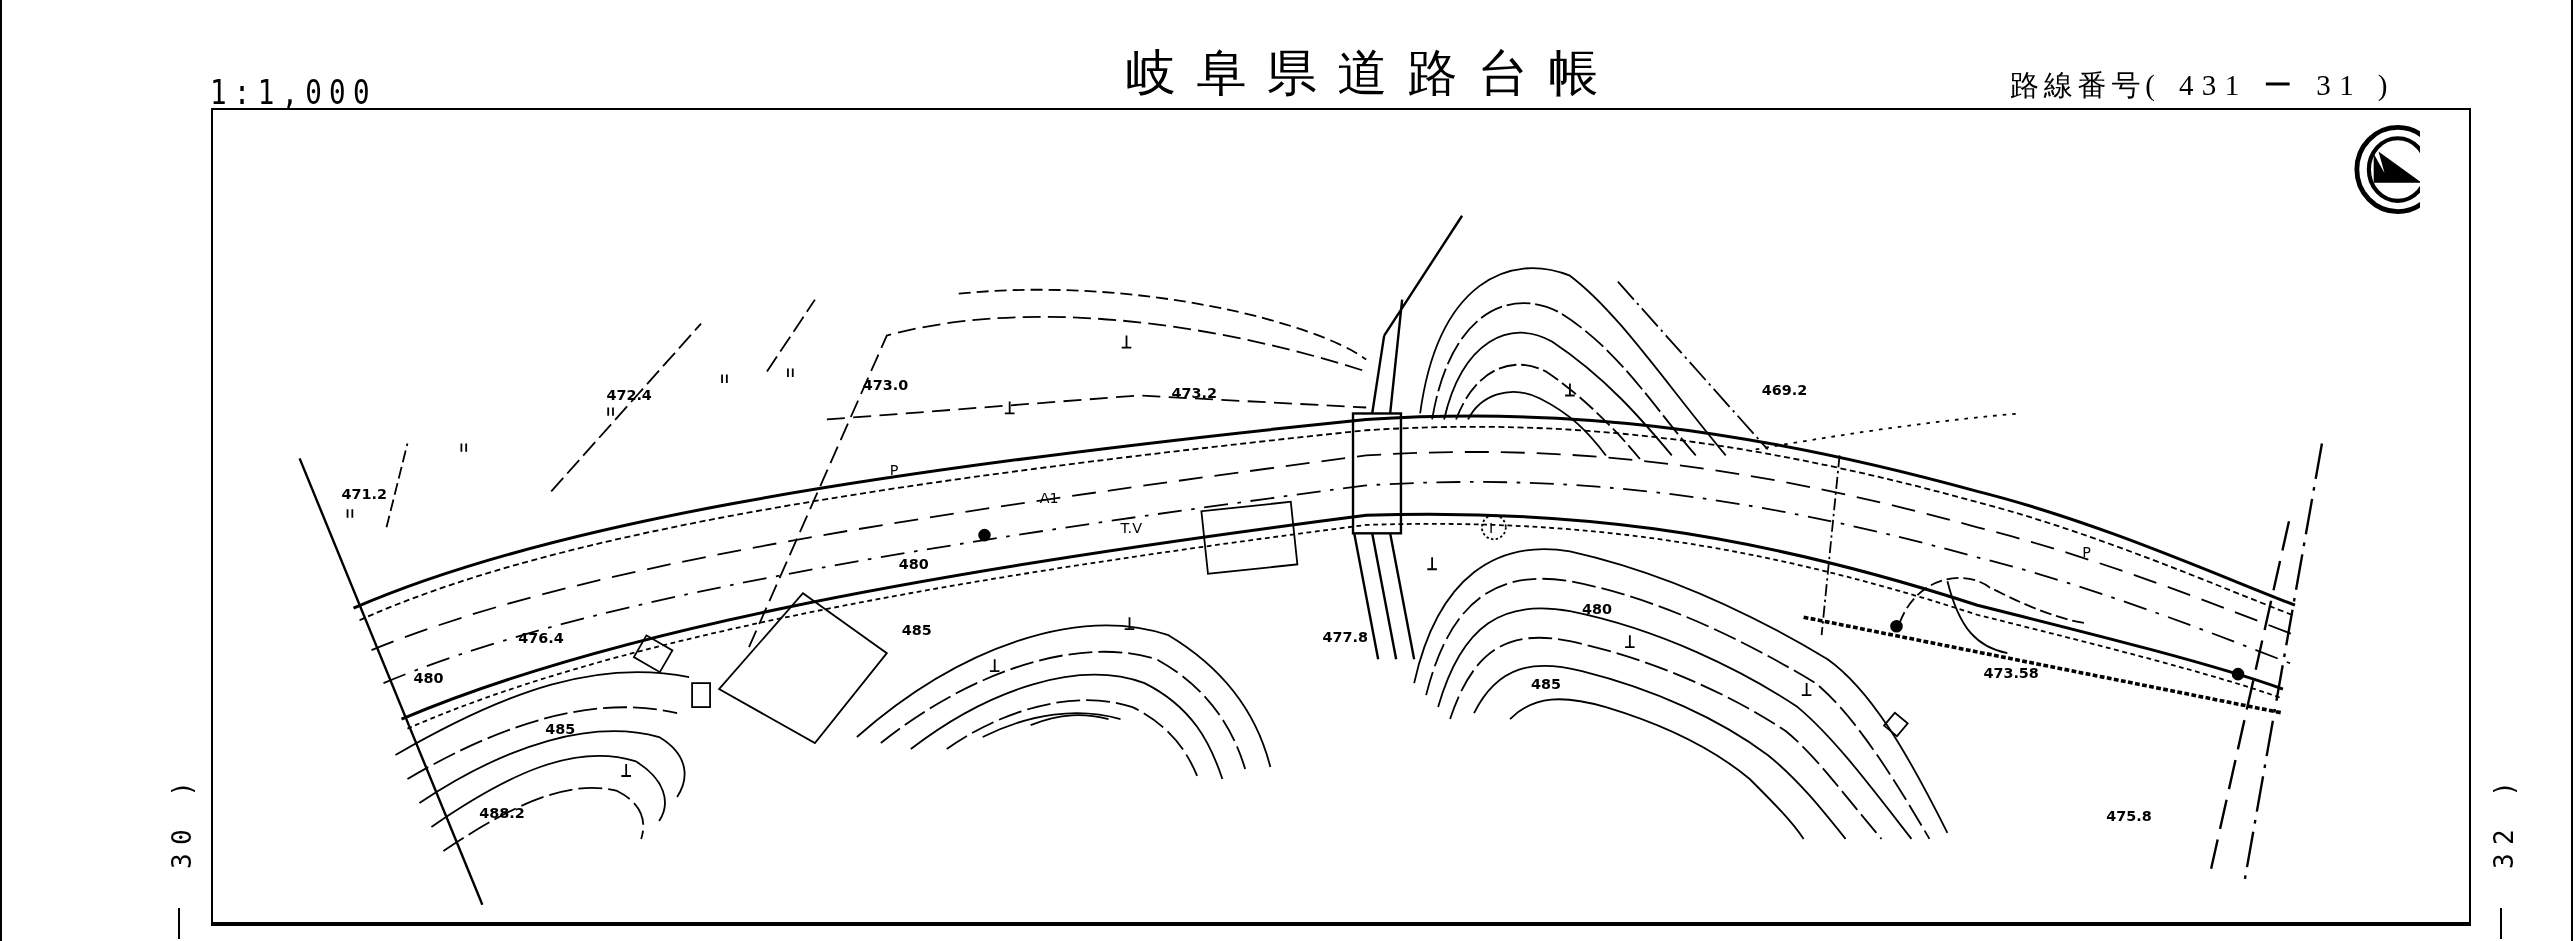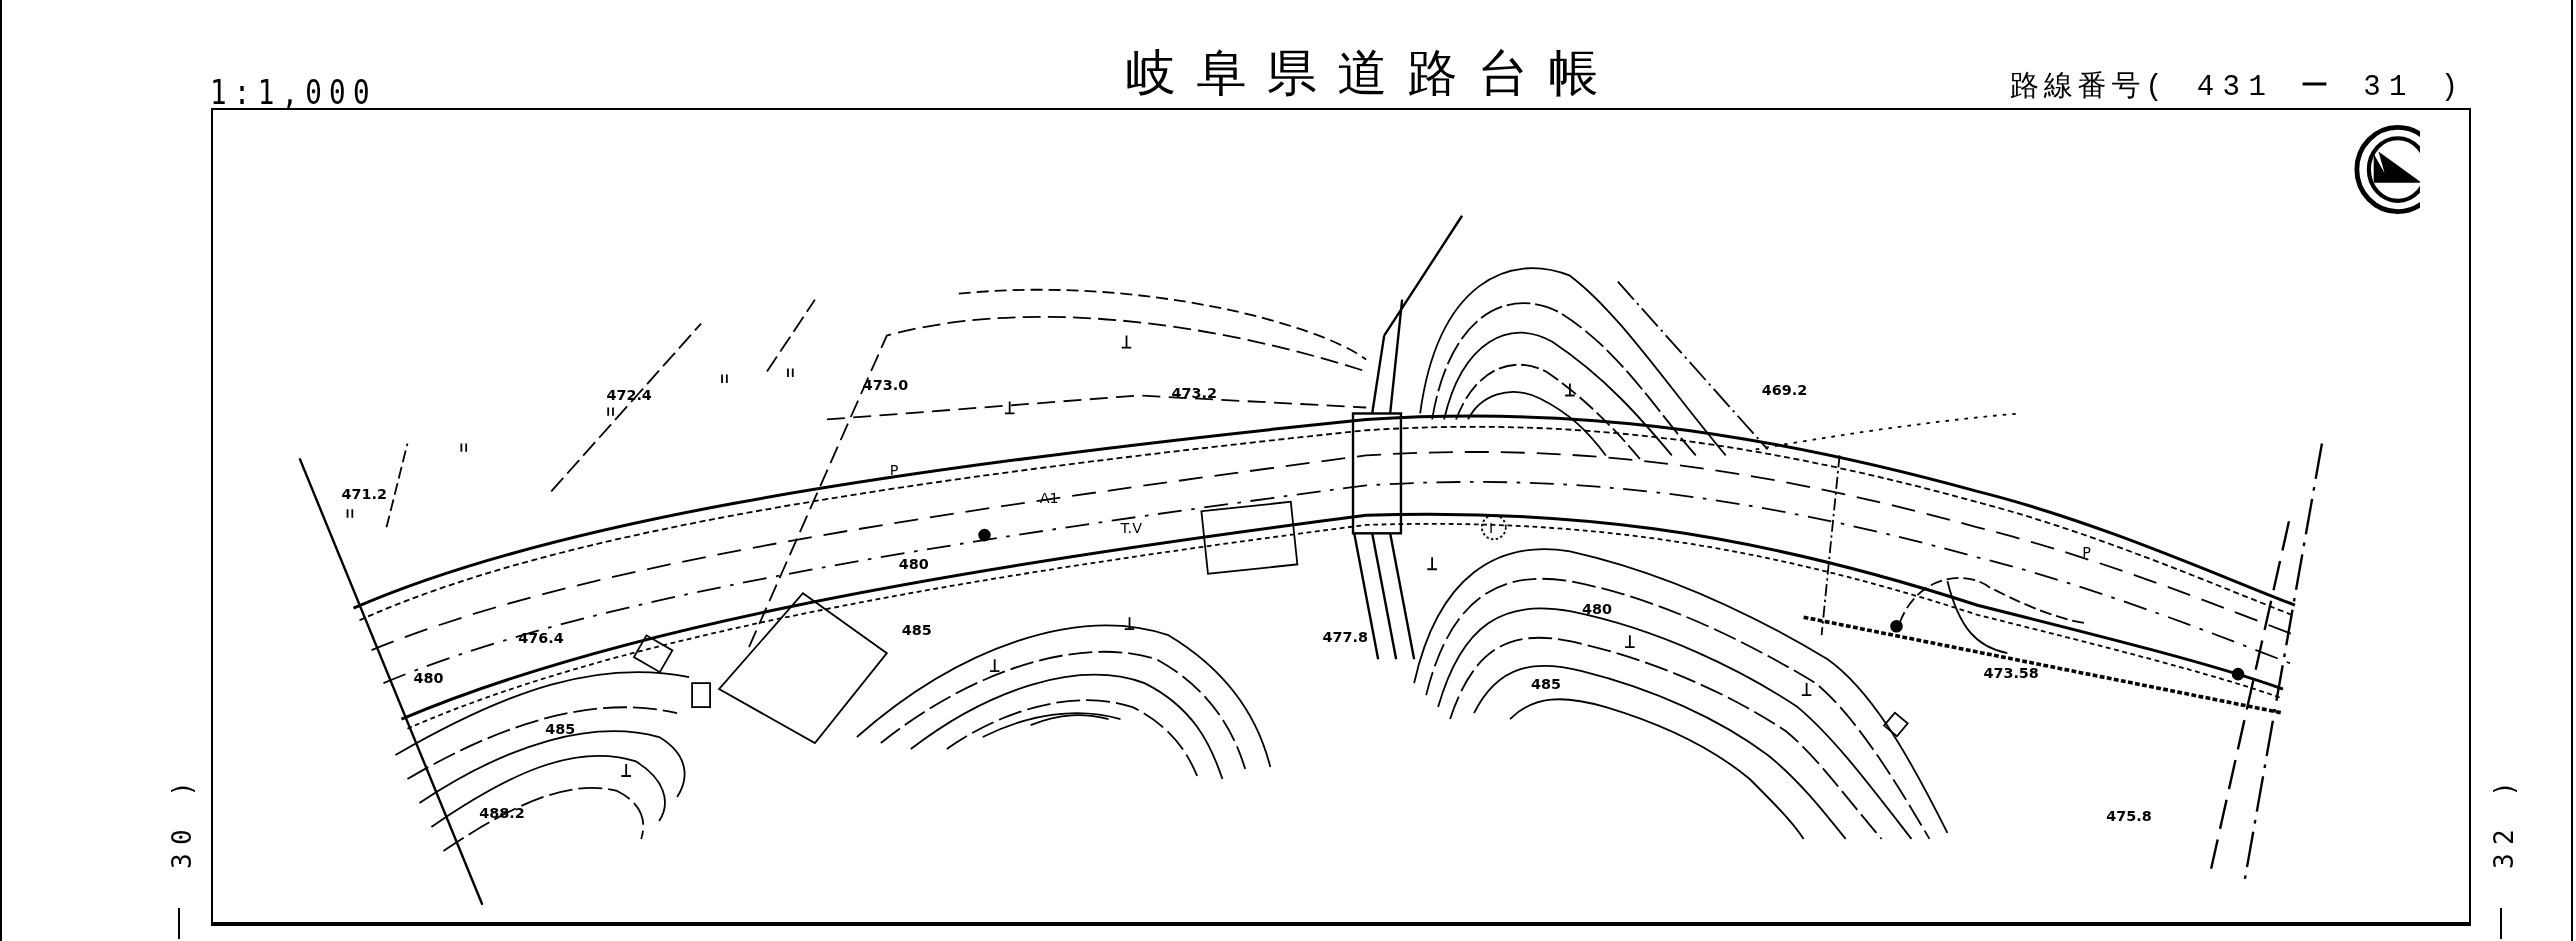--- a/index.html
+++ b/index.html
@@ -2,21 +2,21 @@
 <html style="font-size:9.6px"><head>
 <meta charset="utf-8">
 <style>
   html, body { margin:0; padding:0; background:#ffffff; }
   body { width:2576px; height:942px; position:relative; overflow:hidden; font-family:"DejaVu Sans", sans-serif; color:#000; }
   .sheet-edge-left { position:absolute; left:0; top:0; width:1.8px; height:942px; background:#000; }
   .sheet-edge-right { position:absolute; left:2571px; top:0; width:1.8px; height:942px; background:#000; }
   .scale-label { position:absolute; left:210px; top:71px; font-family:"DejaVu Sans Mono", monospace; font-size:27.6px; letter-spacing:7.2px; transform:scaleY(1.25); transform-origin:left top; }
   .title { position:absolute; left:1091px; top:40px; font-size:50px; letter-spacing:20.4px; font-weight:300;margin-left:35px; }
   .route-label { position:absolute; left:2010px; top:66px; font-size:29px; letter-spacing:4.8px; }
-  .route-label .num { font-family:Liberation Mono, monospace; letter-spacing:8.4px;text-align:center; }
+  .route-label .num { font-family:Liberation Serif, serif; letter-spacing:8.4px;text-align:center; }
   .frame { position:absolute; left:211px; top:108px; width:2260px; height:815px; border:2.4px solid #000; border-bottom:none; box-sizing:border-box; }
   .frame-bottom { position:absolute; left:211px; top:922px; width:2260px; height:4.2px; background:#000; }
   .side-left { position:absolute; left:162px; top:779px; width:48px; height:163px; }
   .side-right { position:absolute; left:2484px; top:779px; width:48px; height:163px; }
   .side-text { position:absolute; font-family:"DejaVu Sans Mono", monospace; font-size:26px; transform:rotate(-90deg); transform-origin:left top; white-space:nowrap; letter-spacing:8.4px; }
   .side-left .side-text { left:4.8px; top:90px; }
   .side-right .side-text { left:4.8px; top:90px; }
   .side-dash { position:absolute; width:2.4px; height:31px; background:#000; left:16px; top:129px; }
   .compass { position:absolute; left:2340px; top:125px; width:44px; height:89px; }
   svg.map { position:absolute; left:0; top:0; }

